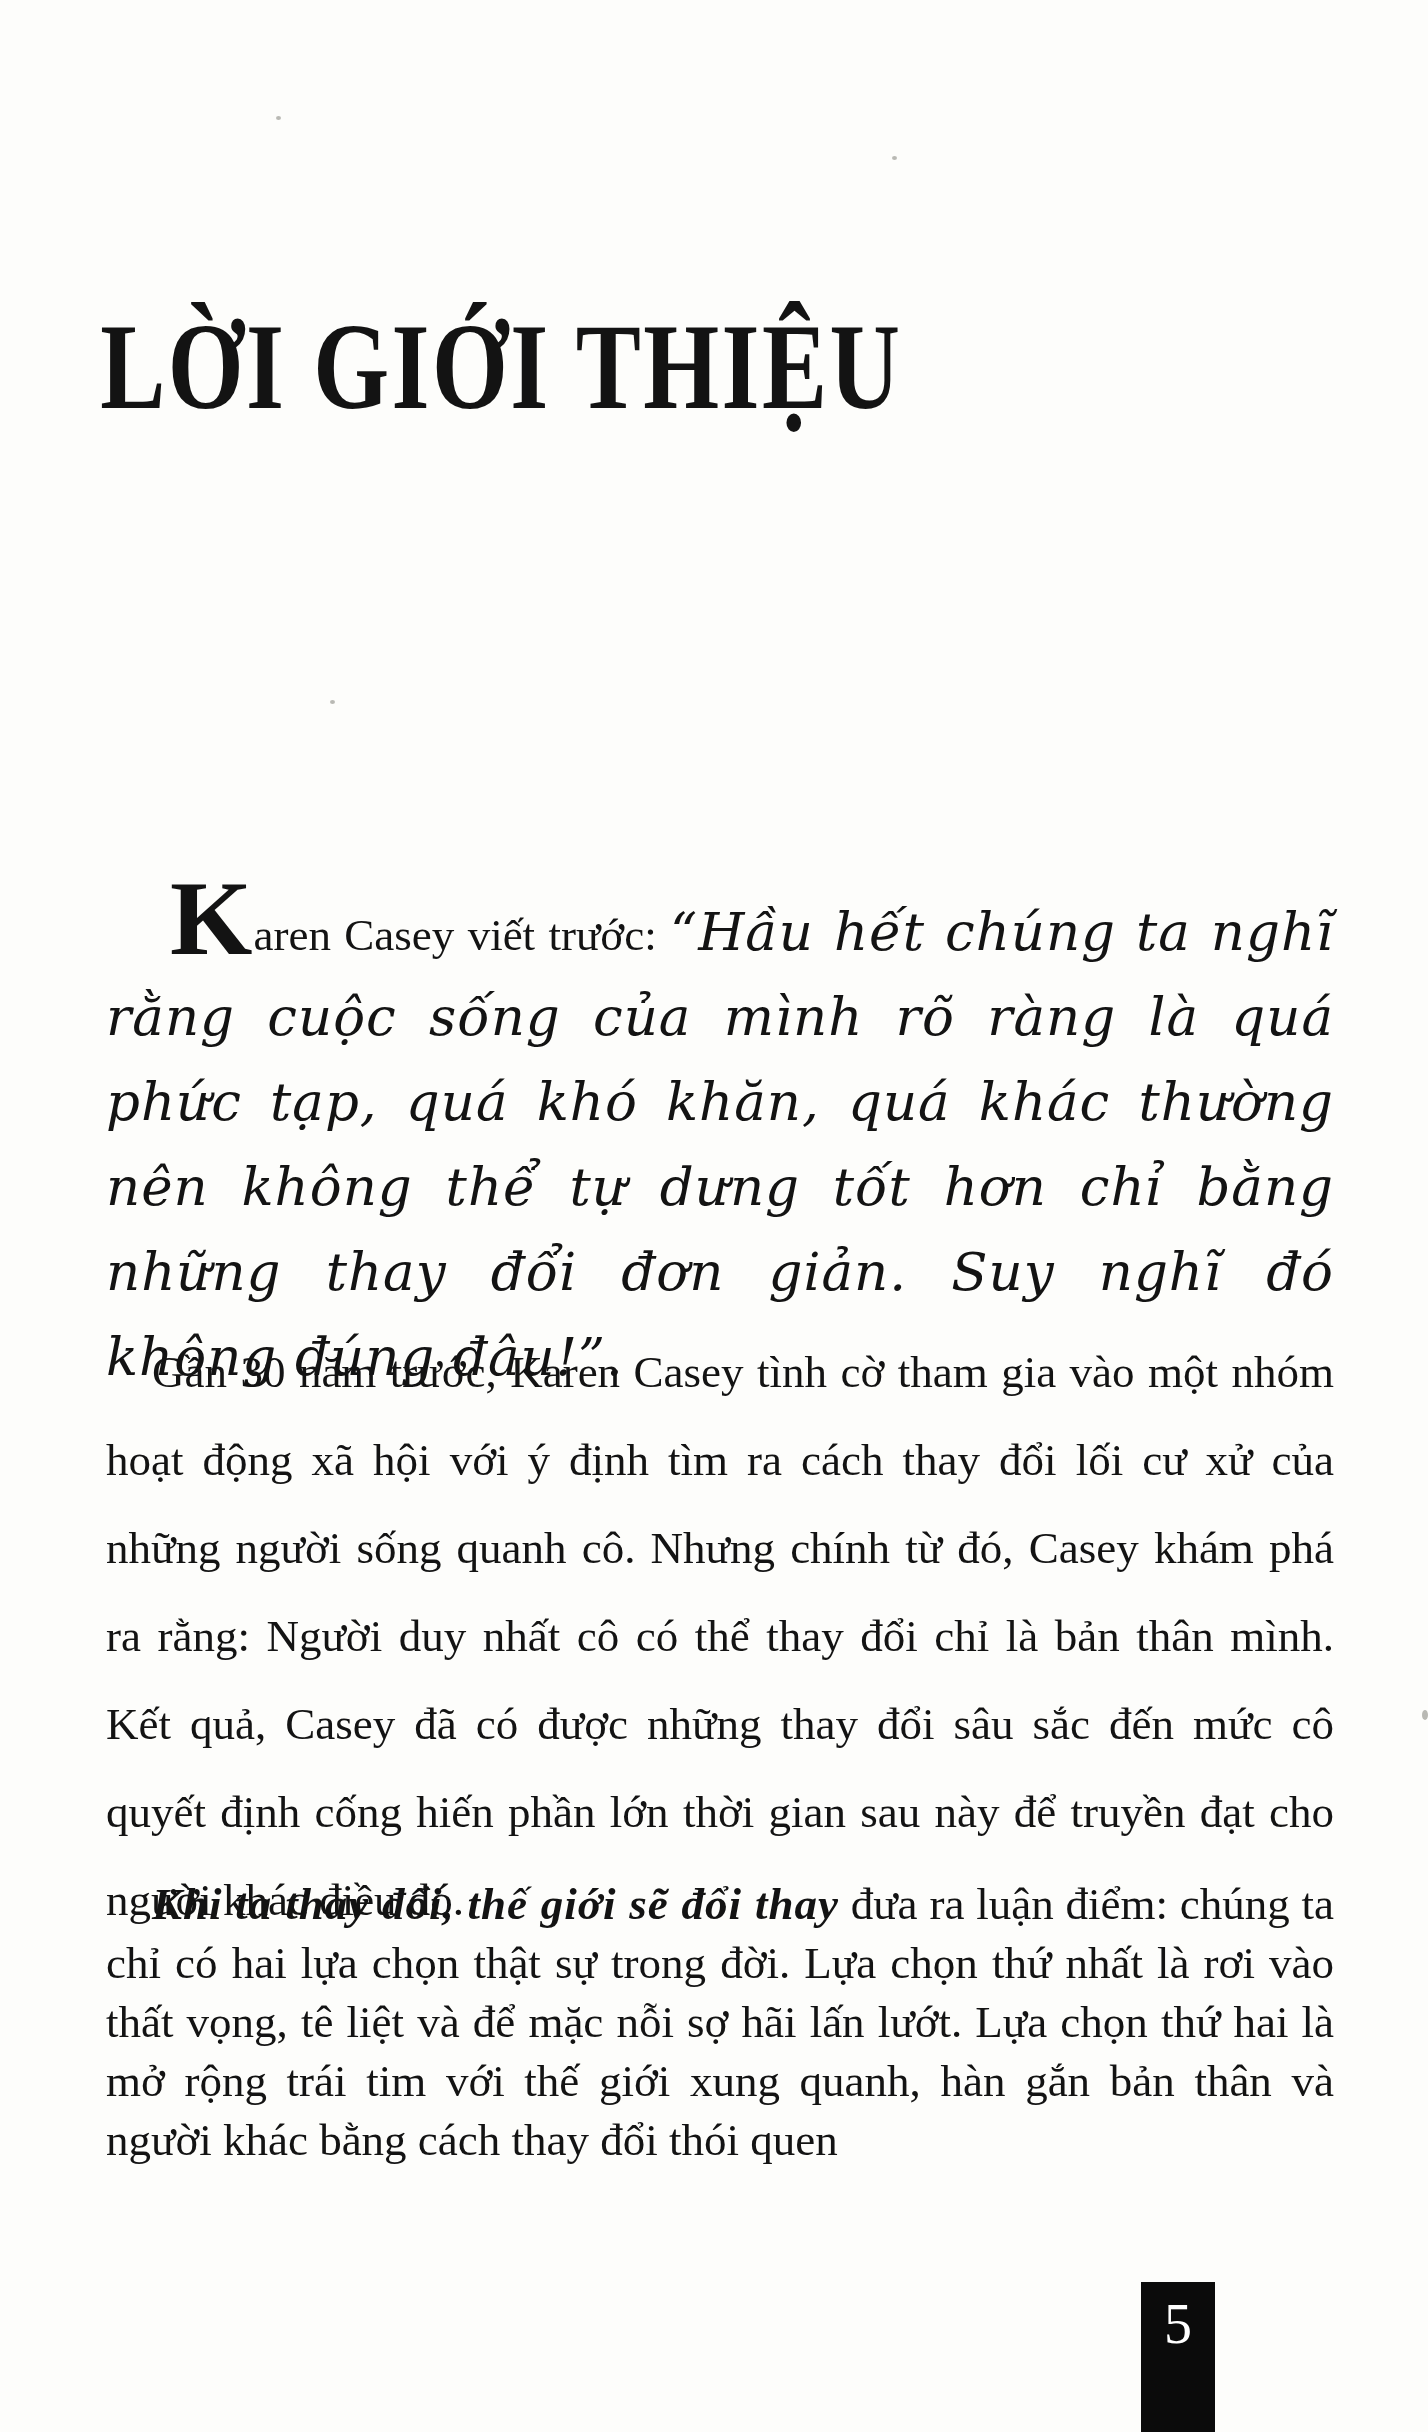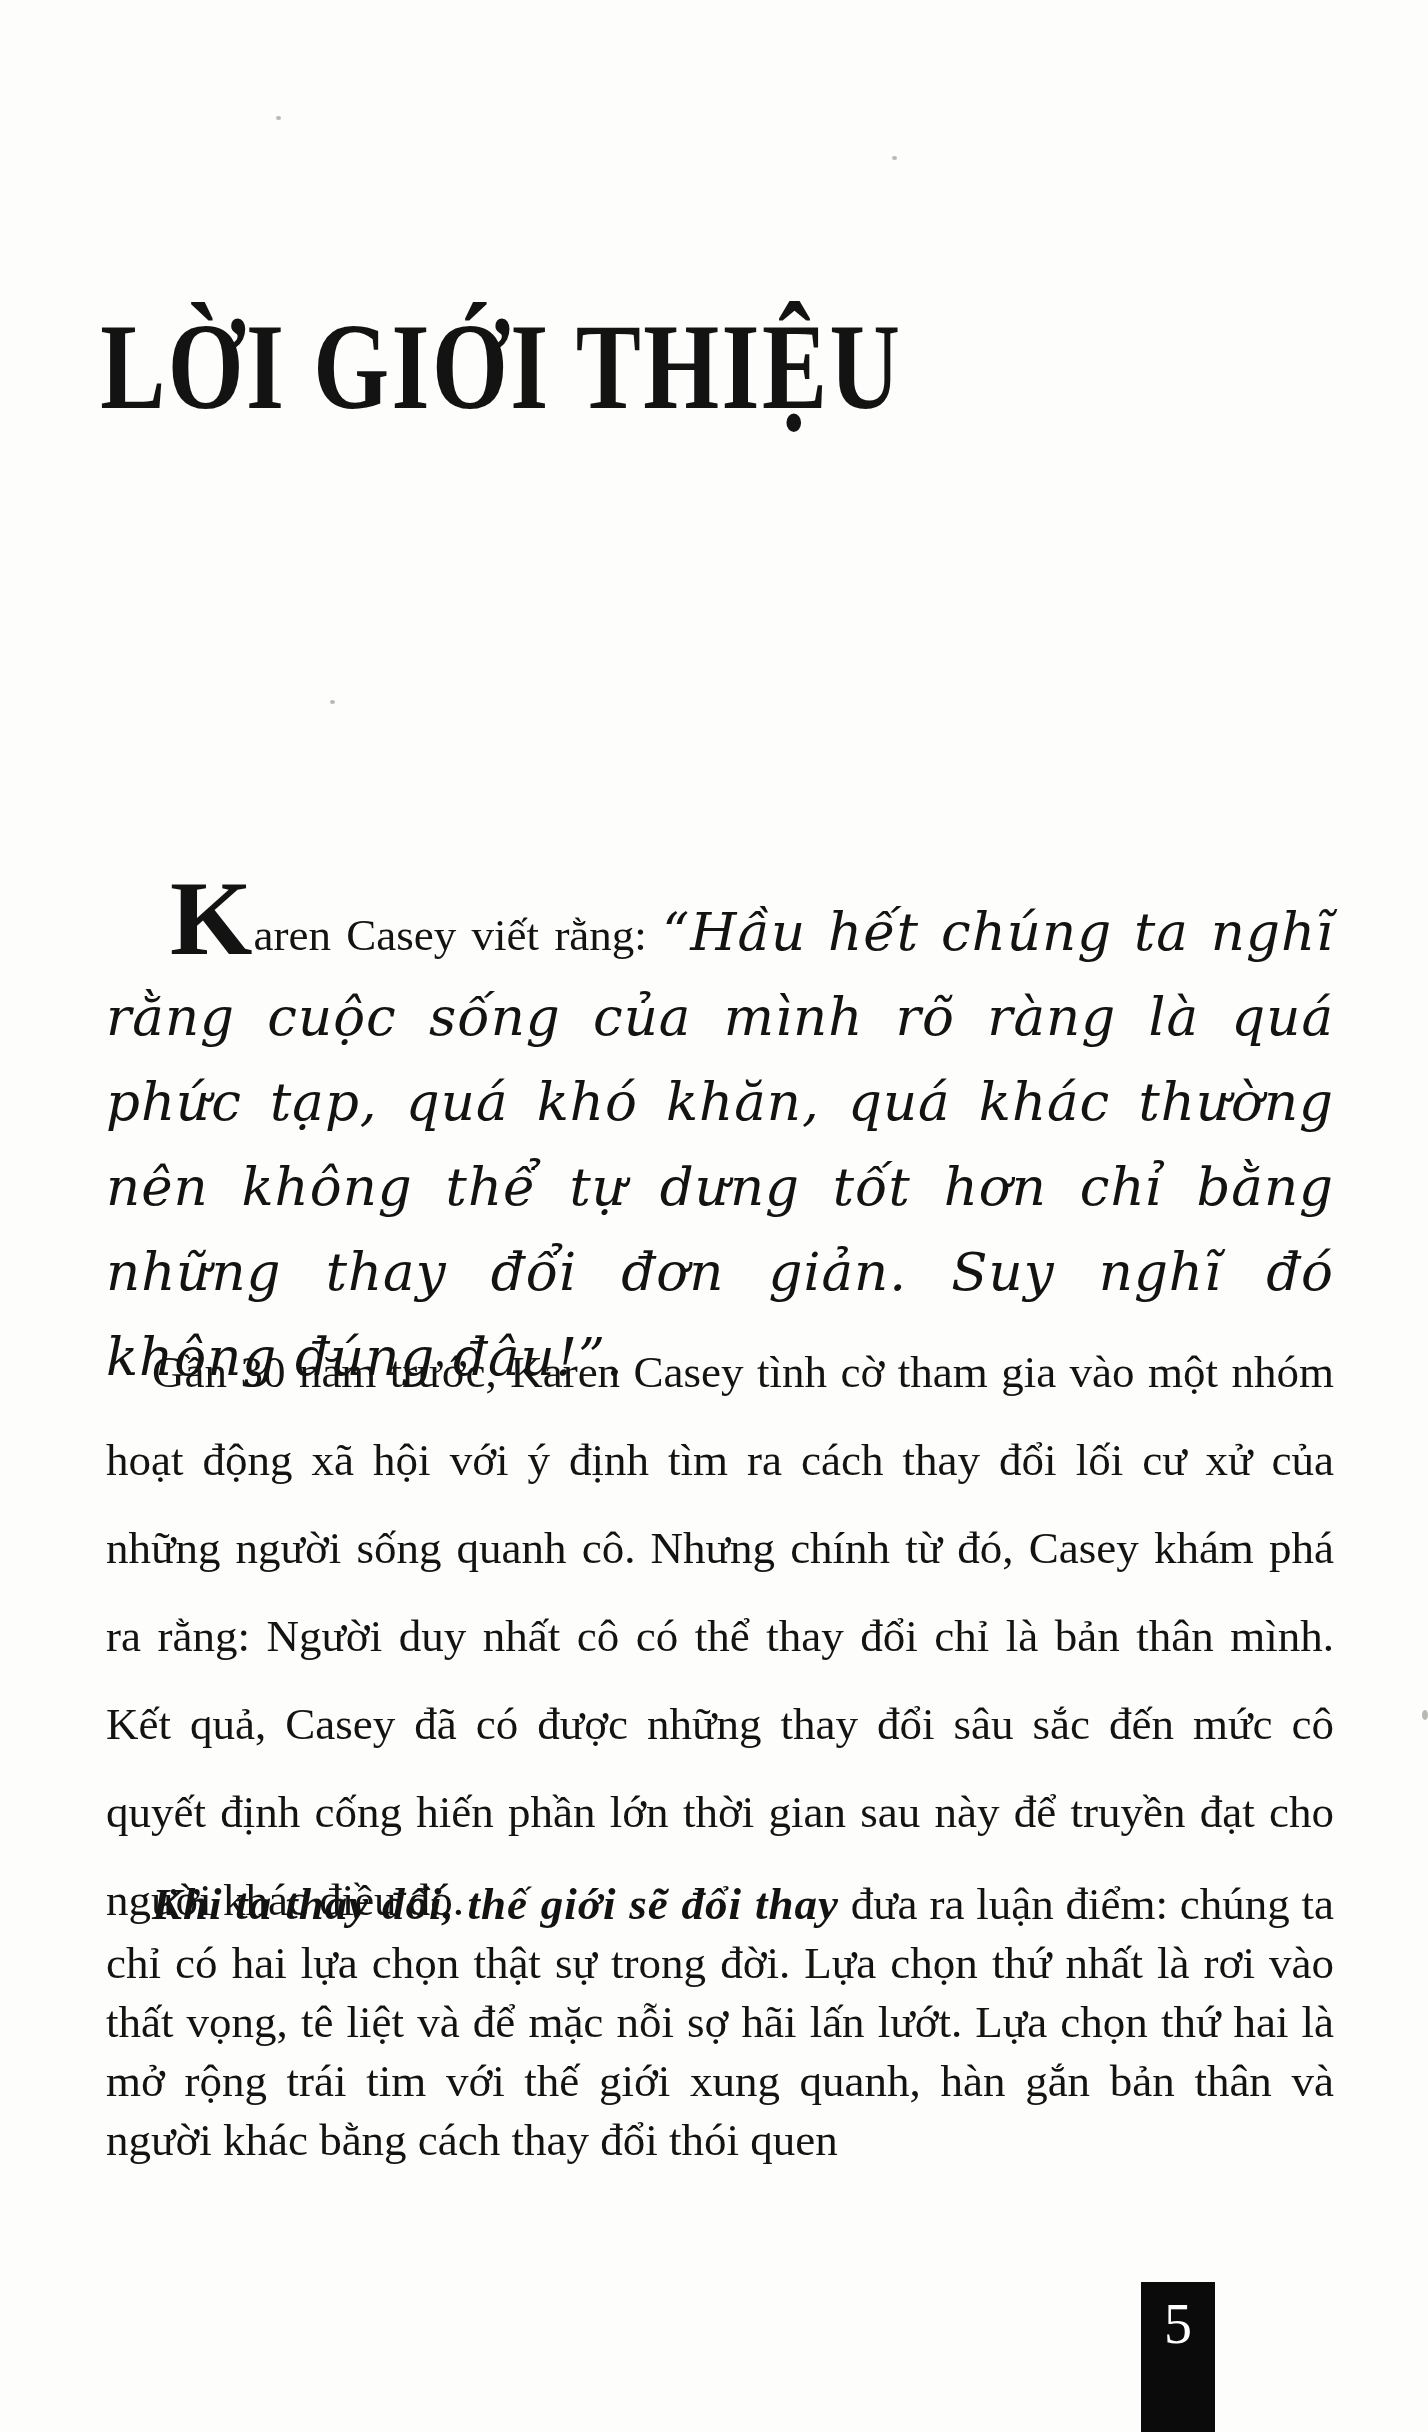--- a/index.html
+++ b/index.html
@@ -106,21 +106,21 @@
     height: 4px;
   }
 </style>
 </head>
 <body>
 
 <div class="page-title">
   <span class="stretch">LỜI GIỚI THIỆU</span>
 </div>
 
-<p class="body-para" id="para1"><span class="drop-cap">K</span><span>aren Casey viết rằng: </span><span class="quote">“Hầu hết chúng ta nghĩ rằng cuộc sống của mình rõ ràng là quá phức tạp, quá khó khăn, quá khác thường nên không thể tự dưng tốt hơn chỉ bằng những thay đổi đơn giản. Suy nghĩ đó không đúng đâu!”.</span></p>
+<p class="body-para" id="para1"><span class="drop-cap">K</span><span>aren Casey viết trước: </span><span class="quote">“Hầu hết chúng ta nghĩ rằng cuộc sống của mình rõ ràng là quá phức tạp, quá khó khăn, quá khác thường nên không thể tự dưng tốt hơn chỉ bằng những thay đổi đơn giản. Suy nghĩ đó không đúng đâu!”.</span></p>
 
 <p class="body-para" id="para2"><span>Gần 30 năm trước, Karen Casey tình cờ tham gia vào một nhóm hoạt động xã hội với ý định tìm ra cách thay đổi lối cư xử của những người sống quanh cô. Nhưng chính từ đó, Casey khám phá ra rằng: Người duy nhất cô có thể thay đổi chỉ là bản thân mình. Kết quả, Casey đã có được những thay đổi sâu sắc đến mức cô quyết định cống hiến phần lớn thời gian sau này để truyền đạt cho người khác điều đó.</span></p>
 
 <p class="body-para" id="para3"><span class="book-title">Khi ta thay đổi, thế giới sẽ đổi thay</span><span> đưa ra luận điểm: chúng ta chỉ có hai lựa chọn thật sự trong đời. Lựa chọn thứ nhất là rơi vào thất vọng, tê liệt và để mặc nỗi sợ hãi lấn lướt. Lựa chọn thứ hai là mở rộng trái tim với thế giới xung quanh, hàn gắn bản thân và người khác bằng cách thay đổi thói quen</span></p>
 
 <div class="page-badge">
   <span class="num">5</span>
 </div>
 
 <div class="speck" style="left:276px; top:116px;"></div>

